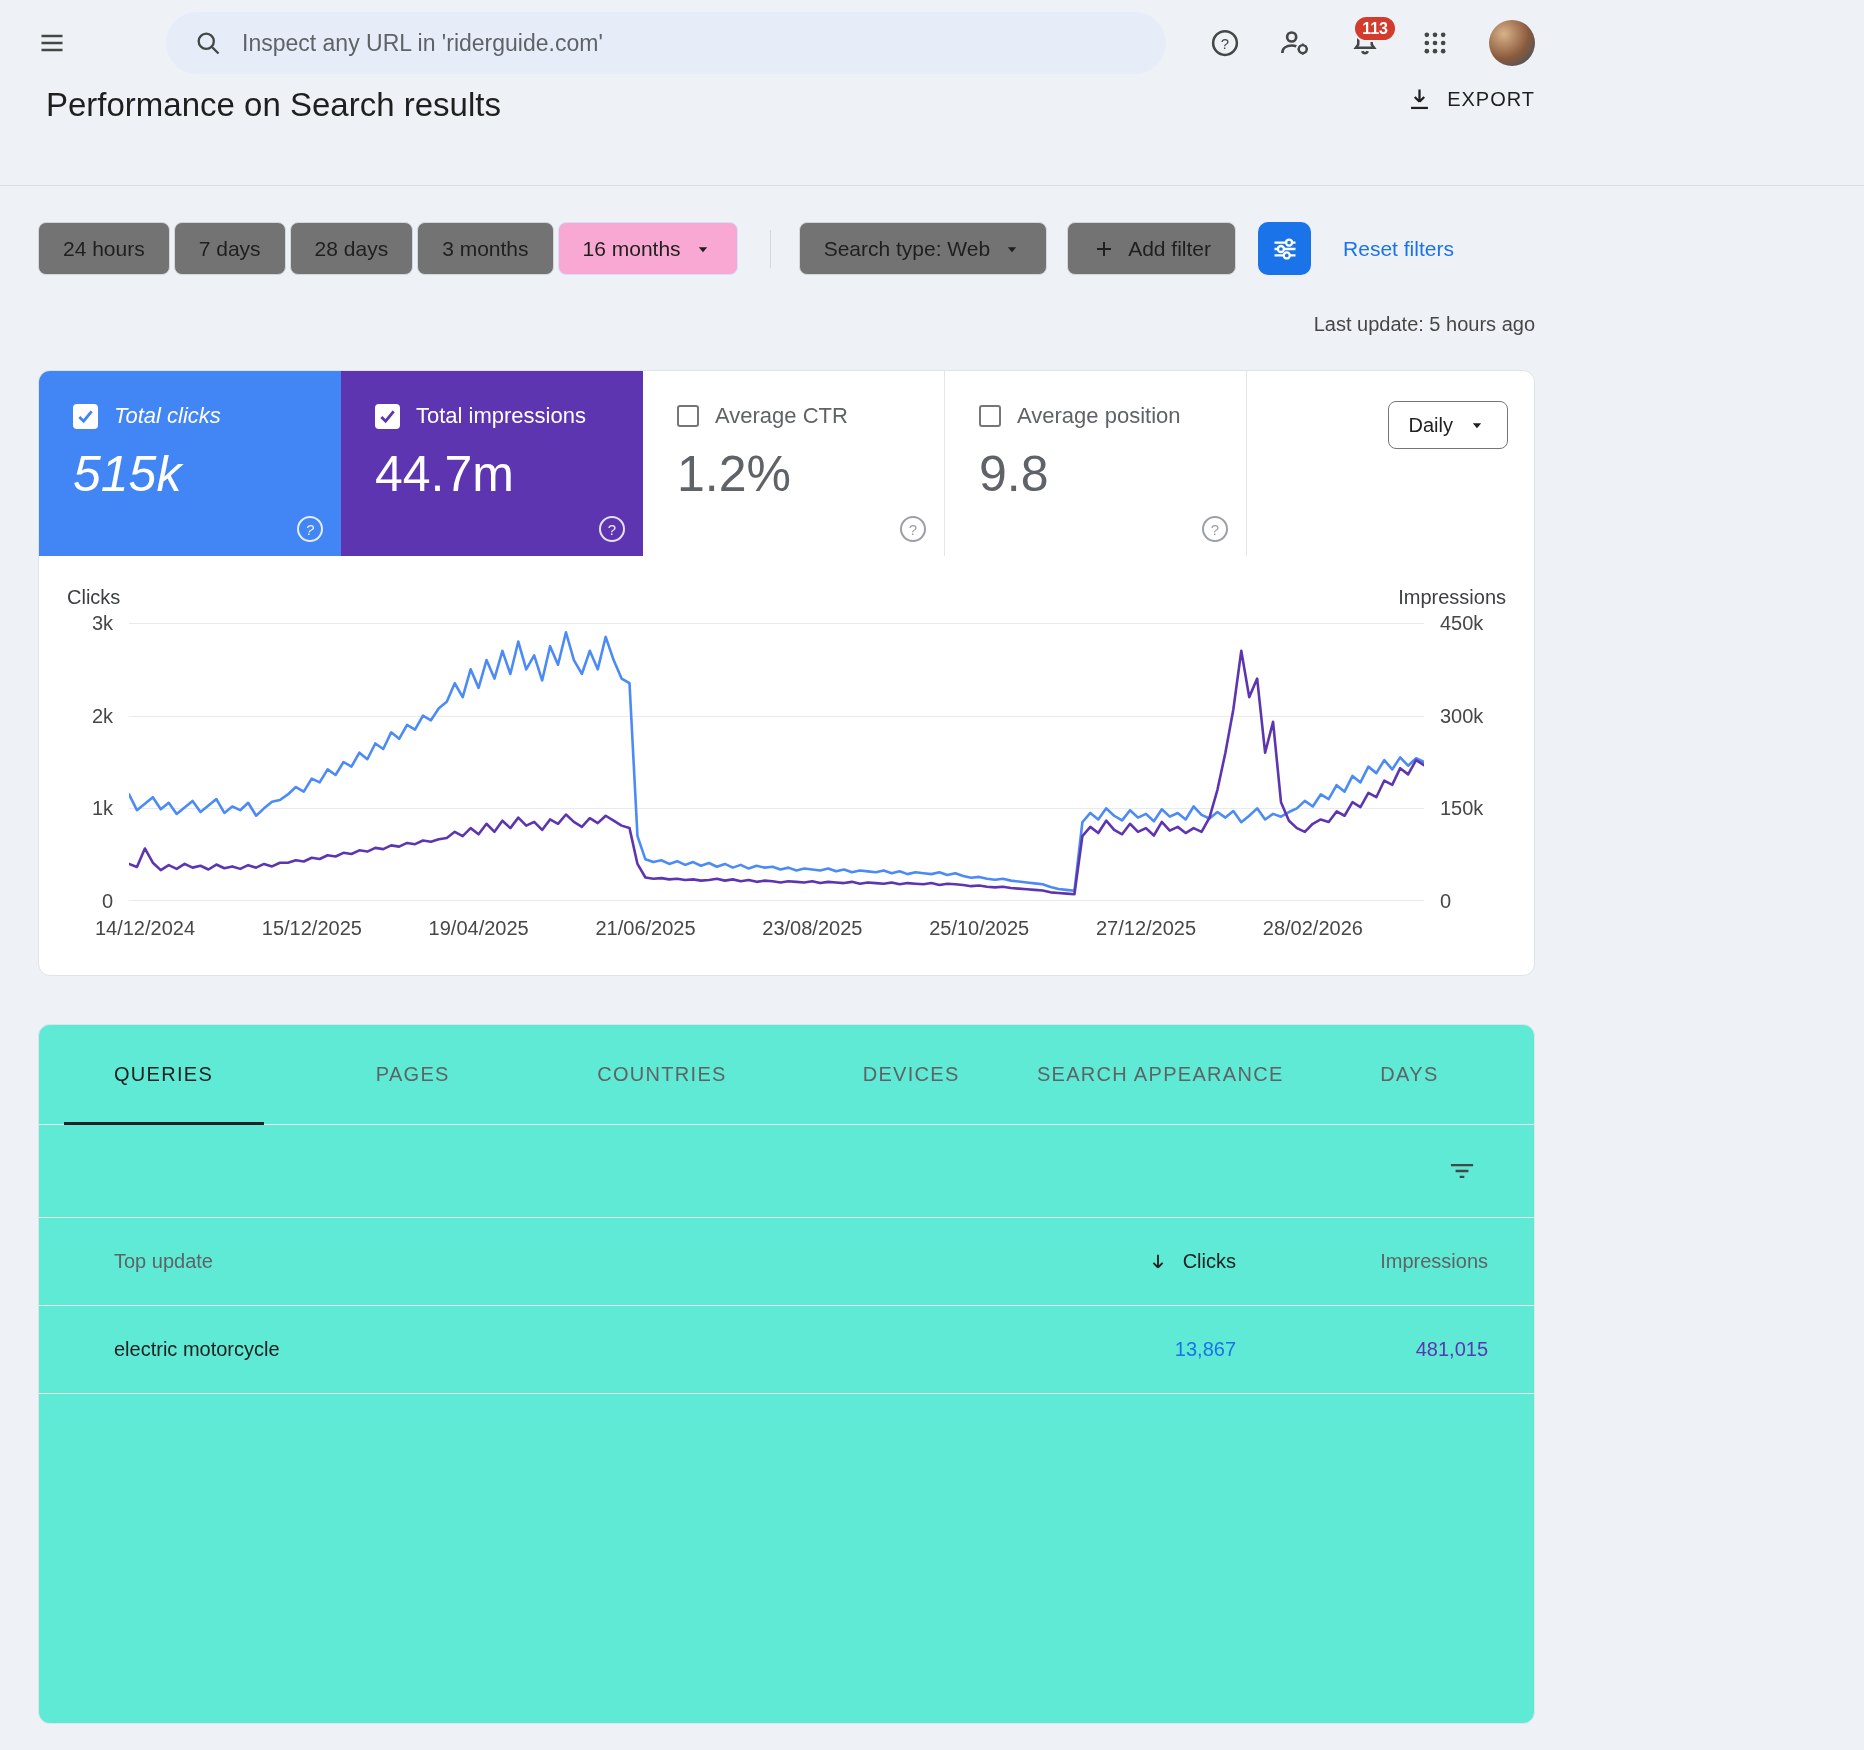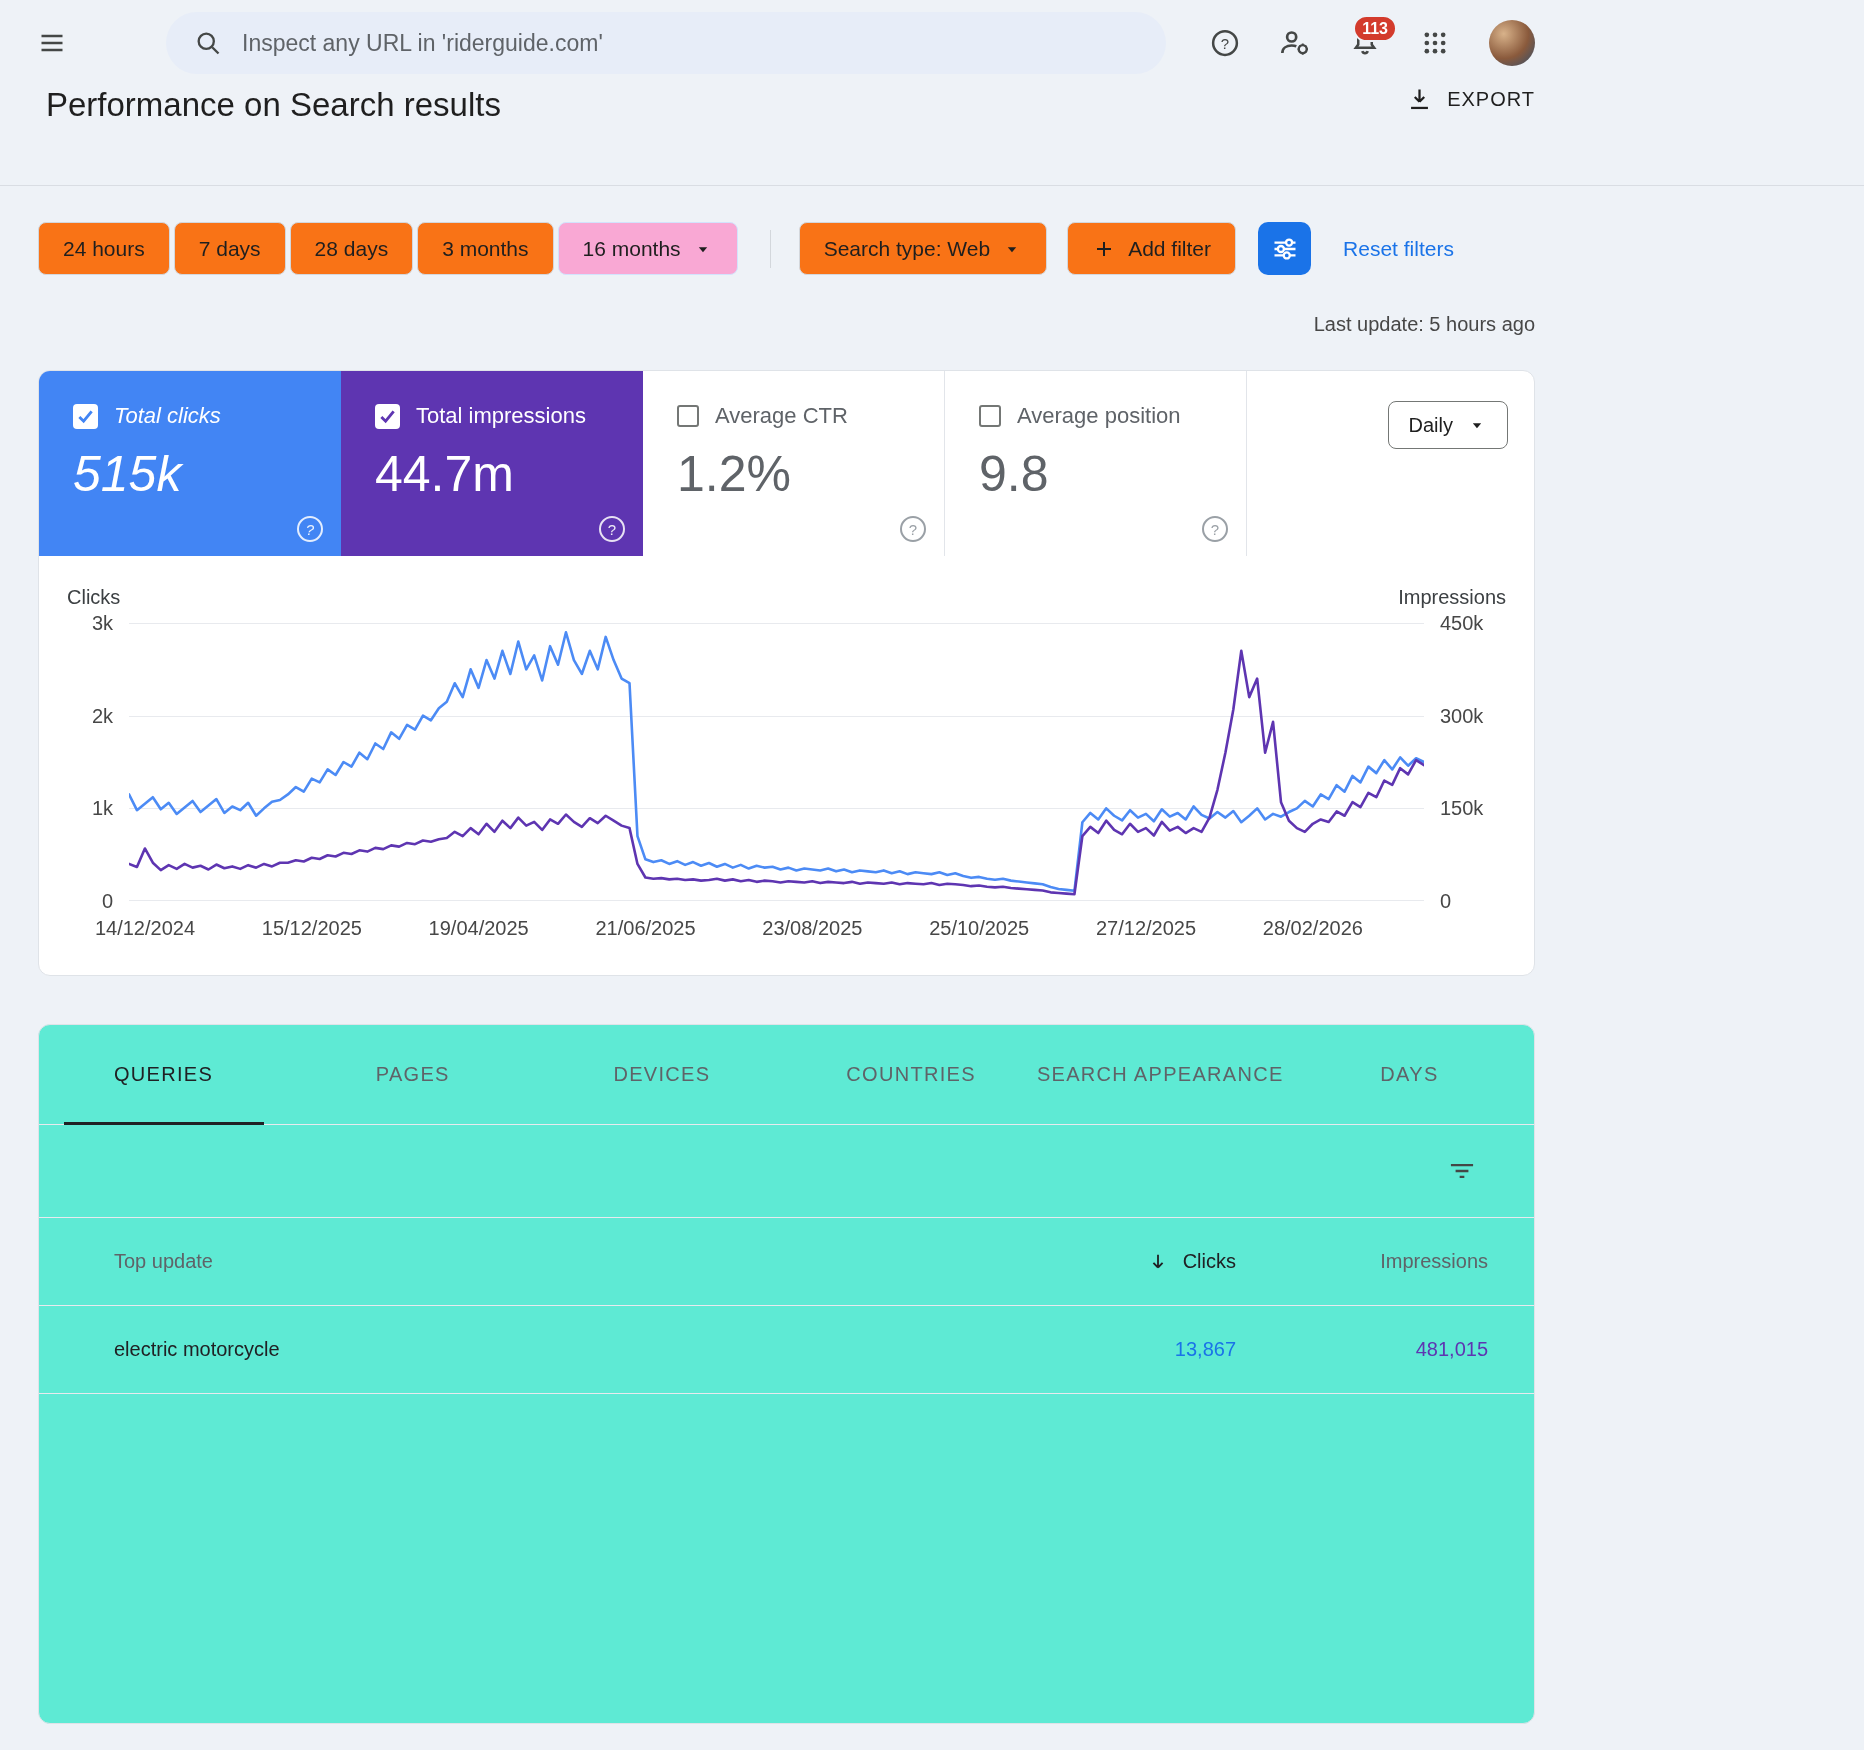--- a/index.html
+++ b/index.html
@@ -39,21 +39,21 @@
   
   .page-head { height:99px; display:flex; align-items:flex-start; justify-content:space-between;margin-left:8px; }
   .page-title { font-size:33px; font-weight:400; color:#1f1f1f; }
   .export-btn { display:flex; align-items:center; gap:14px; font-size:20px; letter-spacing:1px; color:#1f1f1f; cursor:pointer; }
   .page-divider { height:1px; background:#d9dde3; width:100%; }
 
   
   .filter-row { margin-top:36px; display:flex; align-items:center; }
   .chip {
     height:53px; display:flex; align-items:center; padding:0 24px; gap:12px;
-    background:#f97316; border:1px solid #d3d7dc; border-radius:8px; font-size:21px;
+    background:#737373; border:1px solid #d3d7dc; border-radius:8px; font-size:21px;
     color:#1f1f1f; cursor:pointer; white-space:nowrap; margin-right:4px;
   }
   .chip.selected { background:#f9a8d4; border-color:#d3e3fd; }
   .vdivider { width:1px; height:38px; background:#d3d7dc; margin:0 28px; }
   .tune-btn {
     width:53px; height:53px; border-radius:10px; background:#1a73e8; border:none;
     display:grid; place-items:center; cursor:pointer; margin-left:18px;
   }
   .reset-link { margin-left:32px; color:#1a73e8; font-size:21px; cursor:pointer; }
 
@@ -357,22 +357,22 @@
       </div>
     </div>
   </div>
 </div>
 
 <div class="section">
   <div class="table-card">
     <div class="tabs">
       <div class="tab active">QUERIES</div>
       <div class="tab">PAGES</div>
+      <div class="tab">COUNTRIES</div>
       <div class="tab">DEVICES</div>
-      <div class="tab">COUNTRIES</div>
       <div class="tab">SEARCH APPEARANCE</div>
       <div class="tab">DAYS</div>
     </div>
 
     <div class="table-filter-row">
       <svg width="28" height="28" viewBox="0 0 24 24" style="cursor:pointer;">
         <path d="M2.5 7h19M6.5 12h11M10 17h4" stroke="#444746" stroke-width="2" fill="none"></path>
       </svg>
     </div>
 

